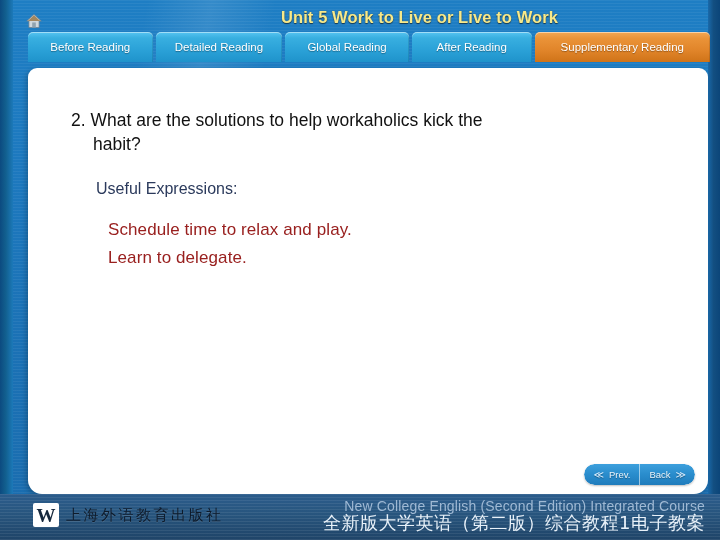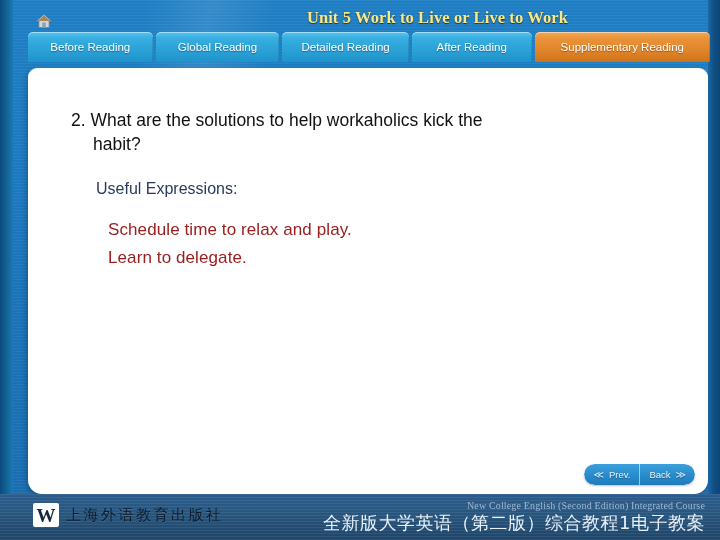--- a/index.html
+++ b/index.html
@@ -46,24 +46,23 @@
     content: "";
     position: absolute;
     right: 0; top: 0;
     width: 12px; height: 494px;
     background: linear-gradient(270deg, #0b4579 0%, #134f81 55%, #1a6aab 100%);
   }
 
   
   .header {
     position: absolute;
-    left: 10px; top: 0;
+    left: 0; top: 0;
     width: 570px; height: 40px;
     z-index: 4;
-    font-family: Liberation Serif, serif;
   }
 
   .home-icon {
     position: absolute;
     left: 25px; top: 13px;
     width: 18px; height: 16px;
     cursor: pointer;
   }
 
   .unit-title {
@@ -245,26 +244,25 @@
     text-shadow: 0 1px 0 rgba(255,255,255,0.10);
     white-space: nowrap;
   }
 
   .course-info {
     position: absolute;
     right: 15px; top: 5px;
     text-align: right;
   }
   .course-en {
-    font-size: 10px;
+    font-size: 14px;
     color: #9fb9d4;
     letter-spacing: 0.15px;
     white-space: nowrap;
     line-height: 14px;
-    font-family: Liberation Serif, serif;
   }
   .course-cn {
     font-family: "DejaVu Sans", sans-serif;
     font-size: 18px;
     color: #e8f1f9;
     letter-spacing: 0.5px;
     white-space: nowrap;
     line-height: 19px;
   }
 </style>
@@ -283,25 +281,25 @@
       </svg>
     </div>
 
     <div class="unit-title">Unit 5  Work to Live or Live to Work</div>
   </div>
 
   <div class="tabbar">
     <div class="tab t0">
       <span>Before Reading</span>
     </div>
+    <div class="tab t2">
+      <span>Detailed Reading</span>
+    </div>
     <div class="tab t1">
       <span>Global Reading</span>
-    </div>
-    <div class="tab t2">
-      <span>Detailed Reading</span>
     </div>
     <div class="tab t3">
       <span>After Reading</span>
     </div>
     <div class="tab t4 active">
       <span>Supplementary Reading</span>
     </div>
   </div>
 
   <div class="panel">

